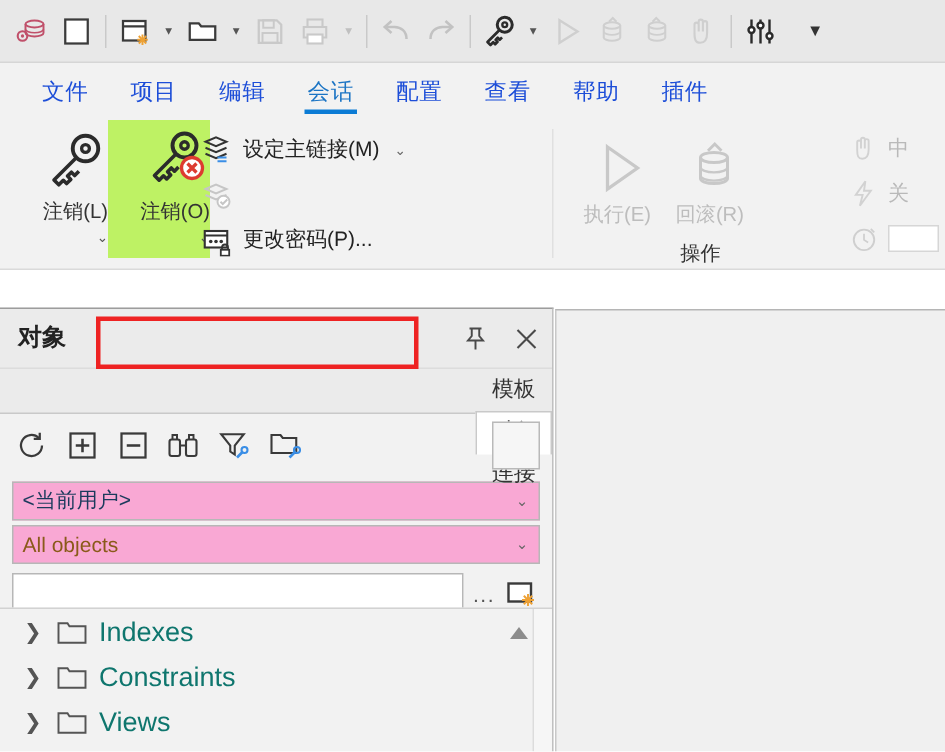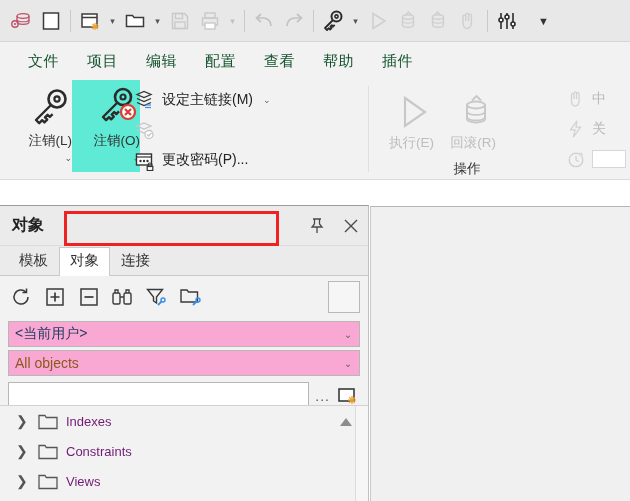--- a/index.html
+++ b/index.html
@@ -33,21 +33,21 @@
   .menubar {
     position: absolute; left: 0; top: 42px; width: 630px; height: 38px;
     background: #f2f2f2;
     display: flex; align-items: stretch;
     padding-left: 14px;
   }
   .menu-item {
     position: relative;
     padding: 0 14px;
     display: flex; align-items: center;
-    font-size: 15px; color: #14532d;
+    font-size: 15px; color: #1d4ed8;
     letter-spacing: .5px;
   }
   .menu-item.active { color: #1b74c4; }
   .menu-item.active::after {
     content: ""; position: absolute; left: 12px; right: 12px; bottom: 4px;
     height: 3px; background: #0c7cd5;
   }
 
   
   .ribbon {
@@ -55,21 +55,21 @@
     background: #f2f2f2;
     border-bottom: 1px solid #dadada;
   }
   .rib-group { position: absolute; top: 0; height: 100px; }
 
   .big-btn {
     width: 68px; height: 92px;
     display: flex; flex-direction: column; align-items: flex-end;
     padding-top: 6px;
   }
-  .big-btn.sel { background: #5eead4; }
+  .big-btn.sel { background: #bef264; }
   .big-btn .lbl { font-size: 13.5px; color: #333; margin-top: 2px; }
   .big-btn .dn { font-size: 9px; color: #555; margin-top: 3px; }
 
   .sm-row {
     display: flex; align-items: center; height: 30px; gap: 6px;
     font-size: 14px; color: #222;
   }
   .sm-row.dis { color: #b9b9b9; }
   .sm-row .chev { font-size: 9px; color: #666; margin-left: 4px; }
 
@@ -105,20 +105,21 @@
     display: flex; align-items: center; border-bottom: 1px solid #dcdcdc;
   }
   .panel-title .ttl { font-size: 16px; color: #222; padding-left: 12px; font-weight: bold; }
   .panel-title .spacer { flex: 1; }
   .panel-title .ic { width: 34px; height: 40px; display: flex; align-items: center; justify-content: center; color: #4a4a4a; }
 
   .tabrow {
     height: 30px; display: flex; align-items: flex-end;
     background: #ebebeb; border-bottom: 1px solid #c9c9c9;
     padding-left: 8px;
+    flex-direction: column;
   }
   .tab {
     padding: 3px 10px 5px 10px; font-size: 14.5px; color: #333;
     border: 1px solid transparent; border-bottom: none;
   }
   .tab.sel {
     background: #ffffff; border-color: #c9c9c9;
     margin-bottom: -1px; padding-bottom: 6px;
   }
 
@@ -142,21 +143,21 @@
   .searchrow { display: flex; align-items: center; margin: 6px 8px 0 8px; gap: 6px; }
   .searchbox { flex: 1; height: 27px; background: #fff; border: 1px solid #b7b7b7; }
   .dots { font-size: 14px; color: #555; letter-spacing: 1px; }
 
   .tree {
     position: absolute; left: 0; right: 0; top: 199px; bottom: 0;
     background: #f2f2f2; border-top: 1px solid #d2d2d2;
     overflow: hidden;
   }
   .tnode { height: 30px; display: flex; align-items: center; padding-left: 16px; gap: 8px; }
-  .tnode .tlbl { font-size: 13px; color: #701a75; }
+  .tnode .tlbl { font-size: 18px; color: #0f766e; }
   .arrow { width: 14px; color: #555; font-size: 14px; }
   .tri {
     position: absolute; right: 16px; top: 12px;
     width: 0; height: 0; border-left: 6px solid transparent;
     border-right: 6px solid transparent; border-bottom: 8px solid #8c8c8c;
   }
   .vscroll {
     position: absolute; right: 0; top: 0; bottom: 0; width: 13px;
     background: #f6f6f6; border-left: 1px solid #dcdcdc;
   }
@@ -312,20 +313,23 @@
 
   <div class="menubar">
     <div class="menu-item">
         <span>文件</span>
       </div>
     <div class="menu-item">
         <span>项目</span>
       </div>
     <div class="menu-item">
         <span>编辑</span>
+      </div>
+    <div class="menu-item active">
+        <span>会话</span>
       </div>
     <div class="menu-item">
         <span>配置</span>
       </div>
     <div class="menu-item">
         <span>查看</span>
       </div>
     <div class="menu-item">
         <span>帮助</span>
       </div>

